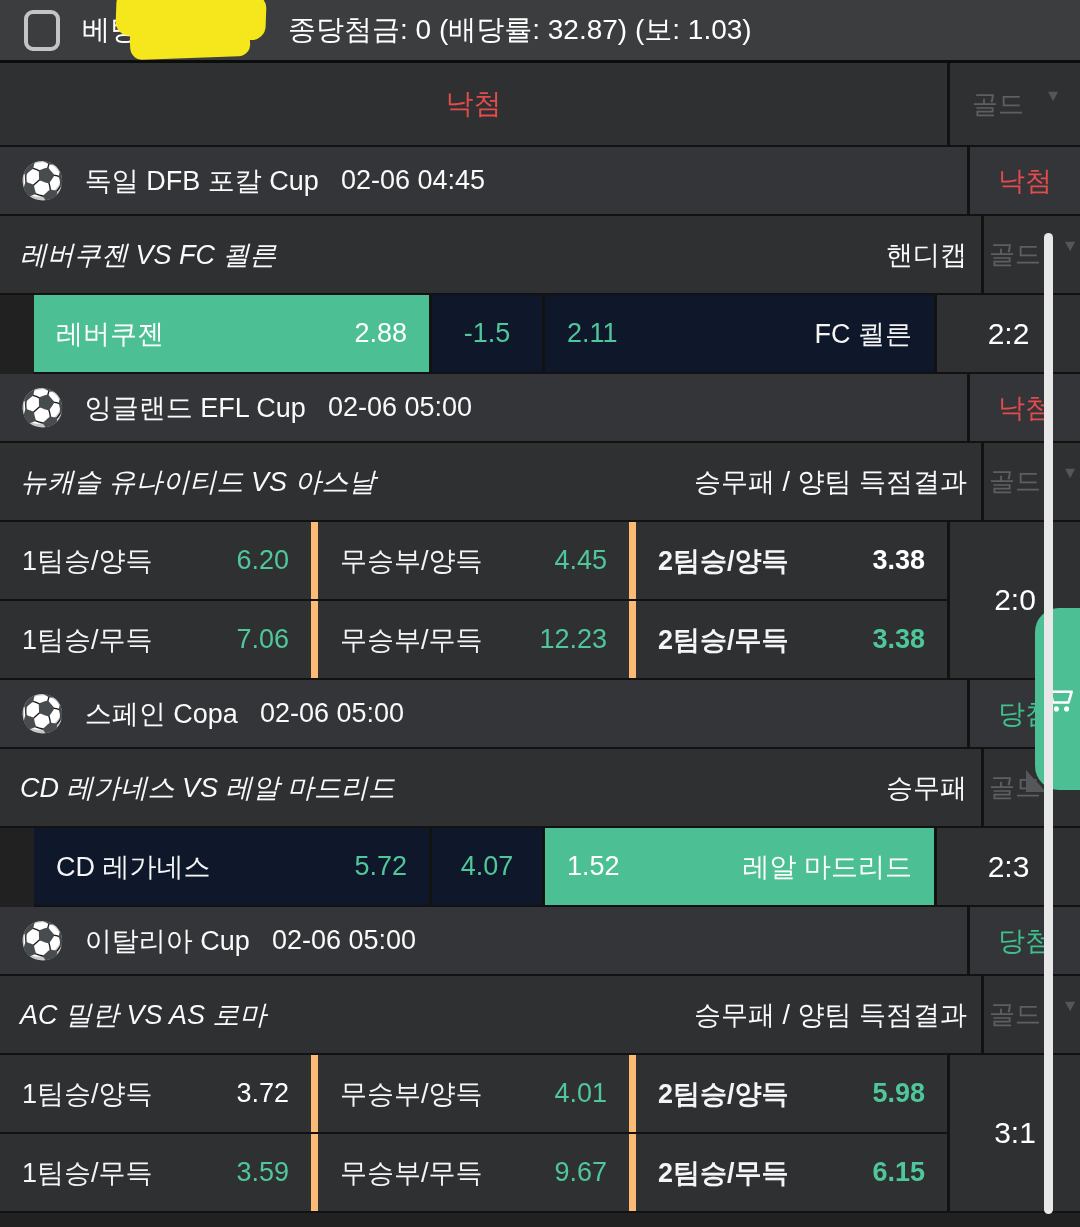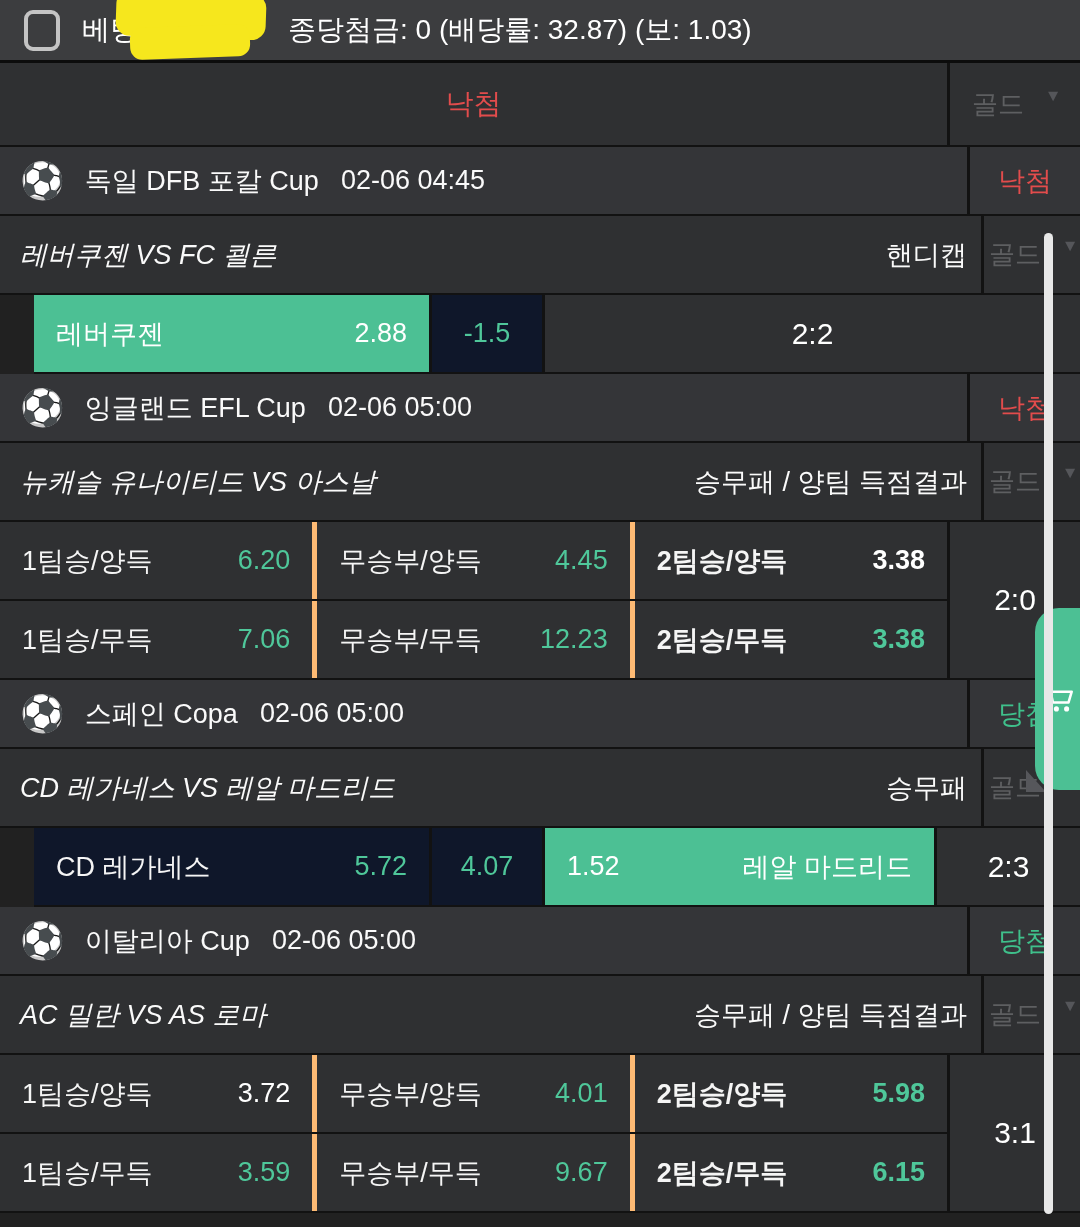--- a/index.html
+++ b/index.html
@@ -56,21 +56,21 @@
   .sel{background:#4cc094;}
   .sel .team,.sel .val{color:#fff;}
   .score{font-size:30px;color:#fff;}
 
   
   .grid-wrap{display:flex;border-bottom:2px solid #121212;background:#2f3032;}
   .grid-left{width:947px;border-right:3px solid #121212;}
   .grow{height:77px;display:flex;}
   .grow.first{border-bottom:2px solid #121212;}
   .gcell{flex:1;display:flex;align-items:center;justify-content:space-between;
-         padding:0 22px;border-right:5px solid #fdba74;font-size:27px;background:#2f3032;}
+         padding:0 22px;border-right:7px solid #fdba74;font-size:27px;background:#2f3032;}
   .gcell:last-child{border-right:none;font-weight:bold;}
   .glabel{color:#f5f5f5;}
   .gscore{flex:1;display:flex;align-items:center;justify-content:center;border-radius:25px;}
 
   .bottom-bar{height:14px;background:#212121;}
 
   
   .cart-pill{position:absolute;left:1035px;top:608px;width:45px;height:182px;background:#4cc094;
              border-radius:24px 0 0 24px;z-index:5;display:flex;align-items:center;cursor:pointer;}
   .cart-pill svg{margin-left:7px;}
@@ -129,20 +129,24 @@
     </div>
   </div>
   <div class="row odds-row">
     <div class="hcell hc1 sel">
       <span class="team">레버쿠젠</span>
       <span class="val">2.88</span>
     </div>
     <div class="hcell hc2">
       <span class="val">-1.5</span>
     </div>
+    <div class="hcell hc3">
+      <span class="val">2.11</span>
+      <span class="team">FC 쾰른</span>
+    </div>
     <div class="right-col">
       <span class="score">2:2</span>
     </div>
   </div>
 
   <div class="row match-header">
     <div class="left-main">
       <span class="ball-icon">⚽</span>
       <span class="mh-league">잉글랜드 EFL Cup</span>
       <span class="mh-time">02-06 05:00</span>

